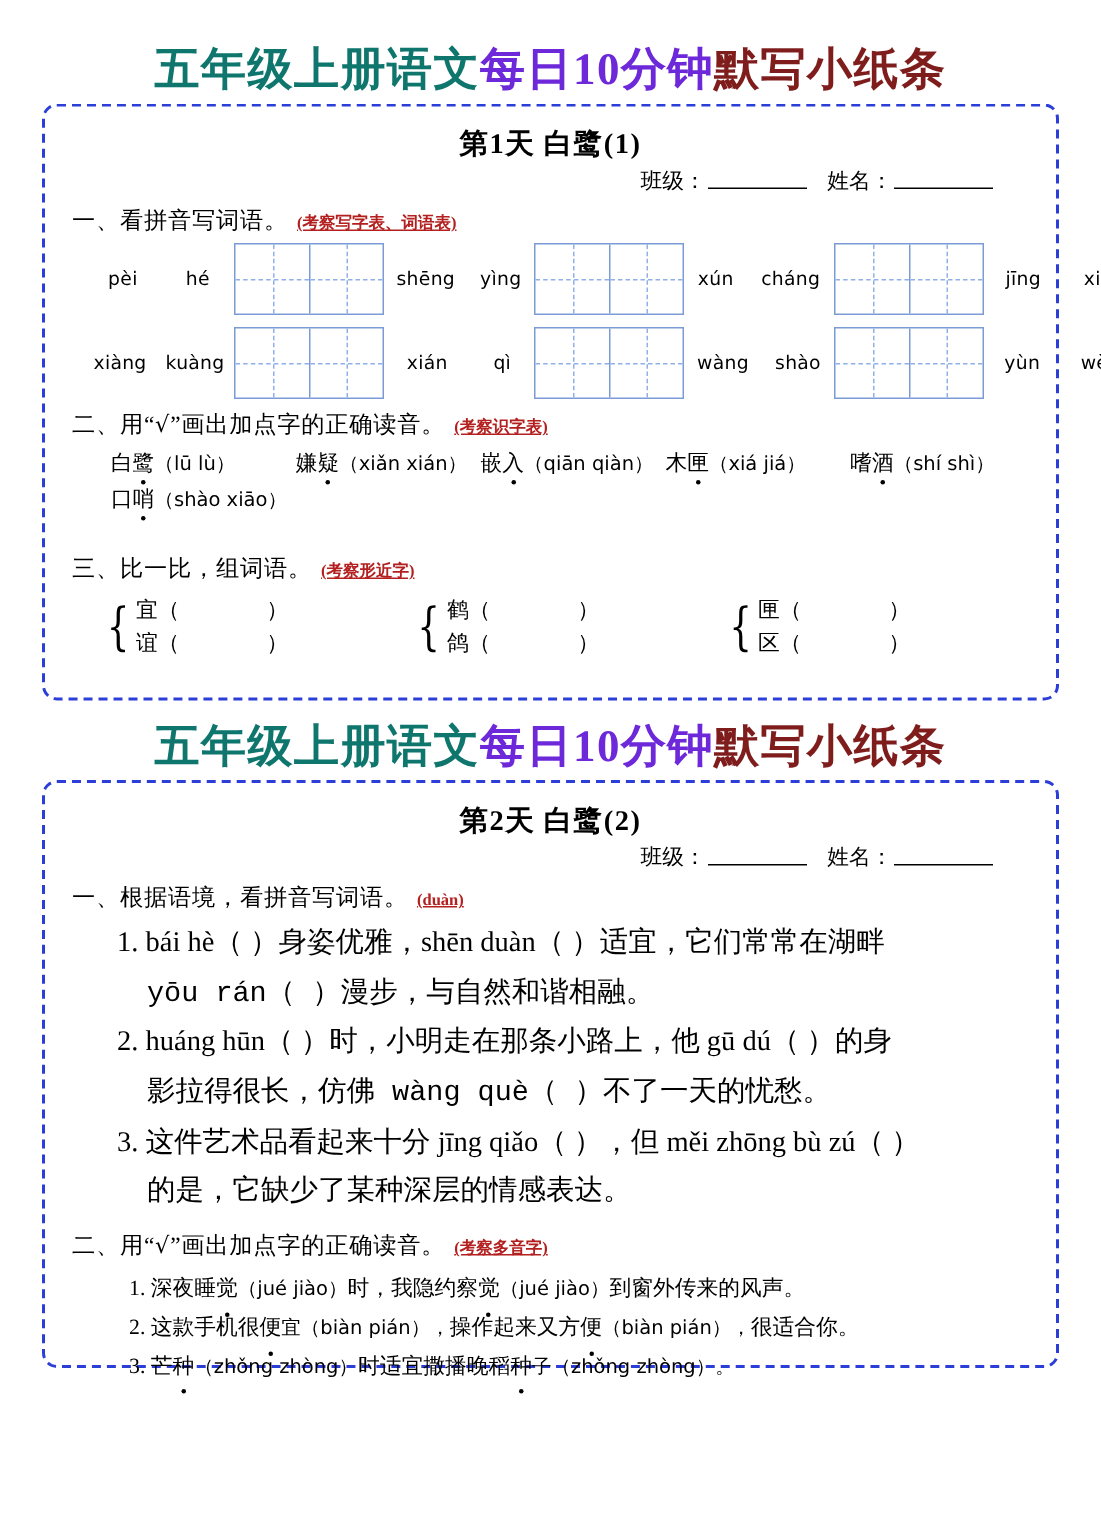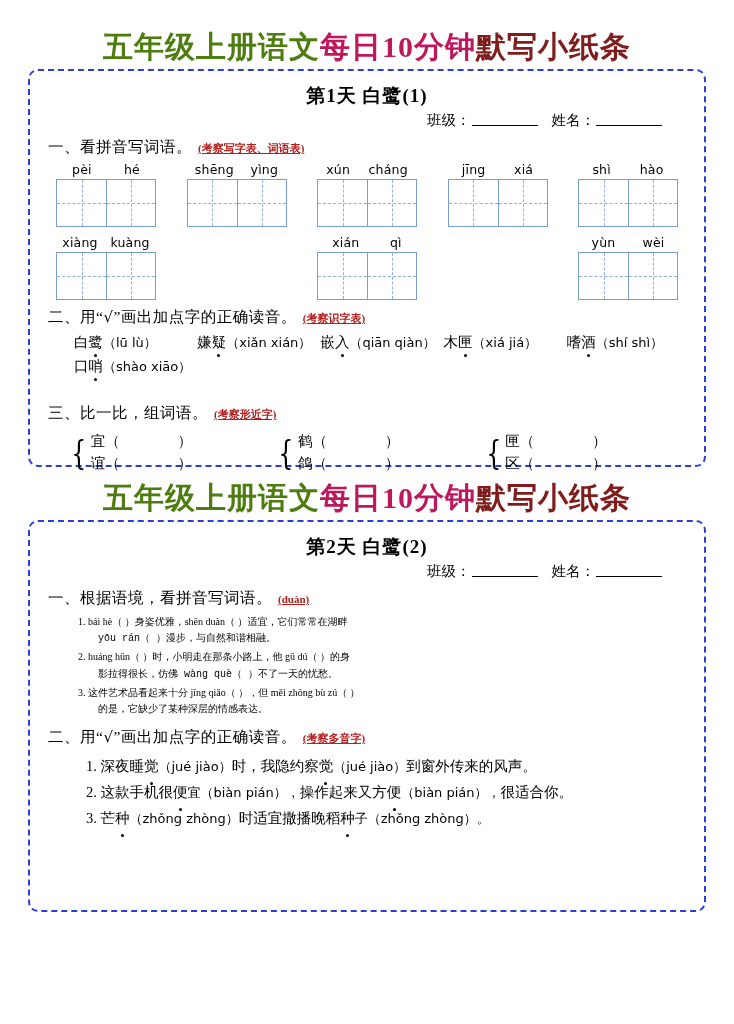--- a/index.html
+++ b/index.html
@@ -25,22 +25,22 @@
   
   .banner {
     text-align: center;
     font-family: "Liberation Serif", "DejaVu Serif", serif;
     font-weight: bold;
     font-size: 30px;
     letter-spacing: 1px;
     line-height: 1.1;
     white-space: nowrap;
   }
-  .banner .t-black { color: #4d7c0f; }
-  .banner .t-red   { color: #be185d; margin-top: 40px; }
+  .banner .t-black { color: #0f766e; }
+  .banner .t-red   { color: #6d28d9; margin-top: 40px; }
   .banner .t-blue  { color: #7f1d1d; }
 
   
   .card {
     border: 2px dashed #2b3fd8;
     border-radius: 10px;
     margin: 6px 28px 0 28px;
     box-sizing: border-box;
     padding: 10px 14px 12px 14px;
     position: relative;
@@ -90,21 +90,21 @@
     font-size: 15px;
   }
 
   
   .tzg-row {
     display: flex;
     justify-content: space-between;
     padding: 2px 12px 0 12px;
     margin-bottom: 6px;
   }
-  .tzg-cell { display: flex; flex-direction: column; align-items: center; }
+  .tzg-cell { display: flex; flex-direction: row; align-items: center; }
   .tzg-pinyin {
     font-family: "DejaVu Sans", sans-serif;
     font-size: 12.5px;
     letter-spacing: 0.2px;
     display: flex;
     width: 100px;
     justify-content: space-around;
     margin-bottom: 2px;
     white-space: nowrap;
   }
@@ -180,21 +180,21 @@
   .bracepair { display: flex; flex-direction: column; line-height: 1.55; }
   .bracepair .bp-row { white-space: nowrap; }
   .bracepair .paren-blank {
     display: inline-block;
     width: 58px;
   }
 
   
   .sentlist {
     padding: 2px 6px 0 34px;
-    font-size: 10px;
+    font-size: 19px;
     line-height: 1.72;
   }
   .sentlist .li { margin-bottom: 1px; }
   .sentlist .cont { padding-left: 20px; font-family: Liberation Mono, monospace; }
 
   .qlist {
     padding: 4px 6px 0 42px;
     font-size: 14.5px;
     line-height: 1.78;
   }
@@ -282,20 +282,30 @@
           </div>
         <div class="tzg-box">
             <div class="half"></div>
             <div class="half"></div>
           </div>
       </div>
       <div class="tzg-cell">
         <div class="tzg-pinyin">
             <span>xián</span>
             <span>qì</span>
+          </div>
+        <div class="tzg-box">
+            <div class="half"></div>
+            <div class="half"></div>
+          </div>
+      </div>
+      <div class="tzg-cell">
+        <div class="tzg-pinyin">
+            <span>wàng</span>
+            <span>shào</span>
           </div>
         <div class="tzg-box">
             <div class="half"></div>
             <div class="half"></div>
           </div>
       </div>
       <div class="tzg-cell">
         <div class="tzg-pinyin">
             <span>yùn</span>
             <span>wèi</span>

